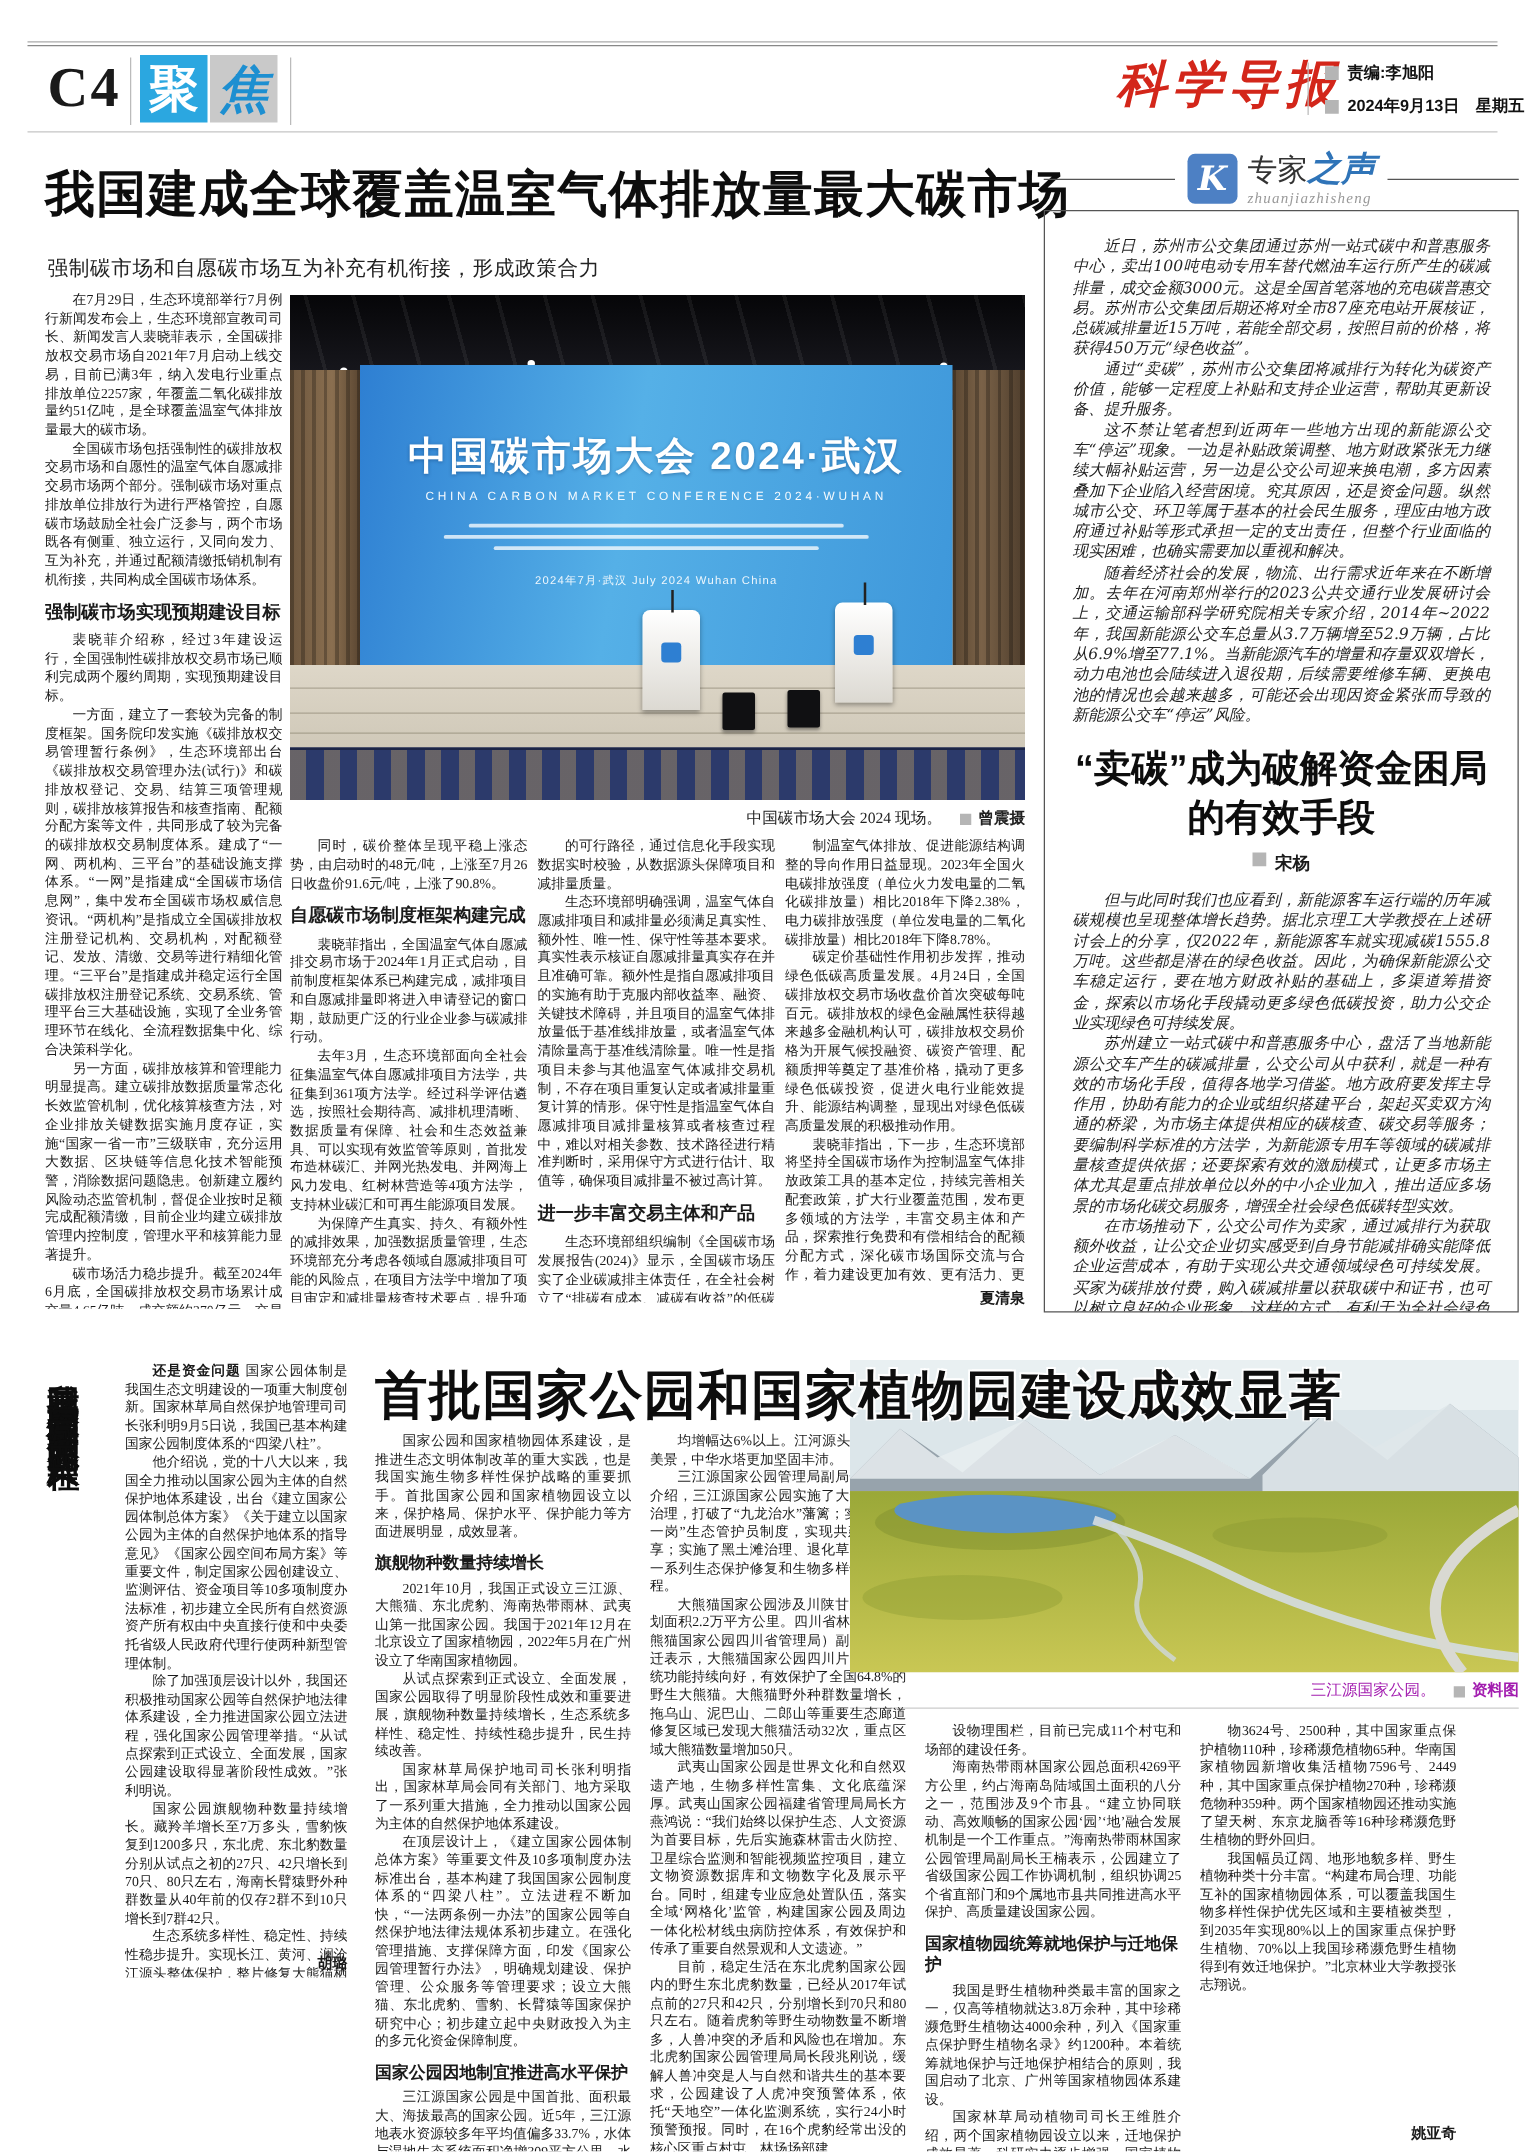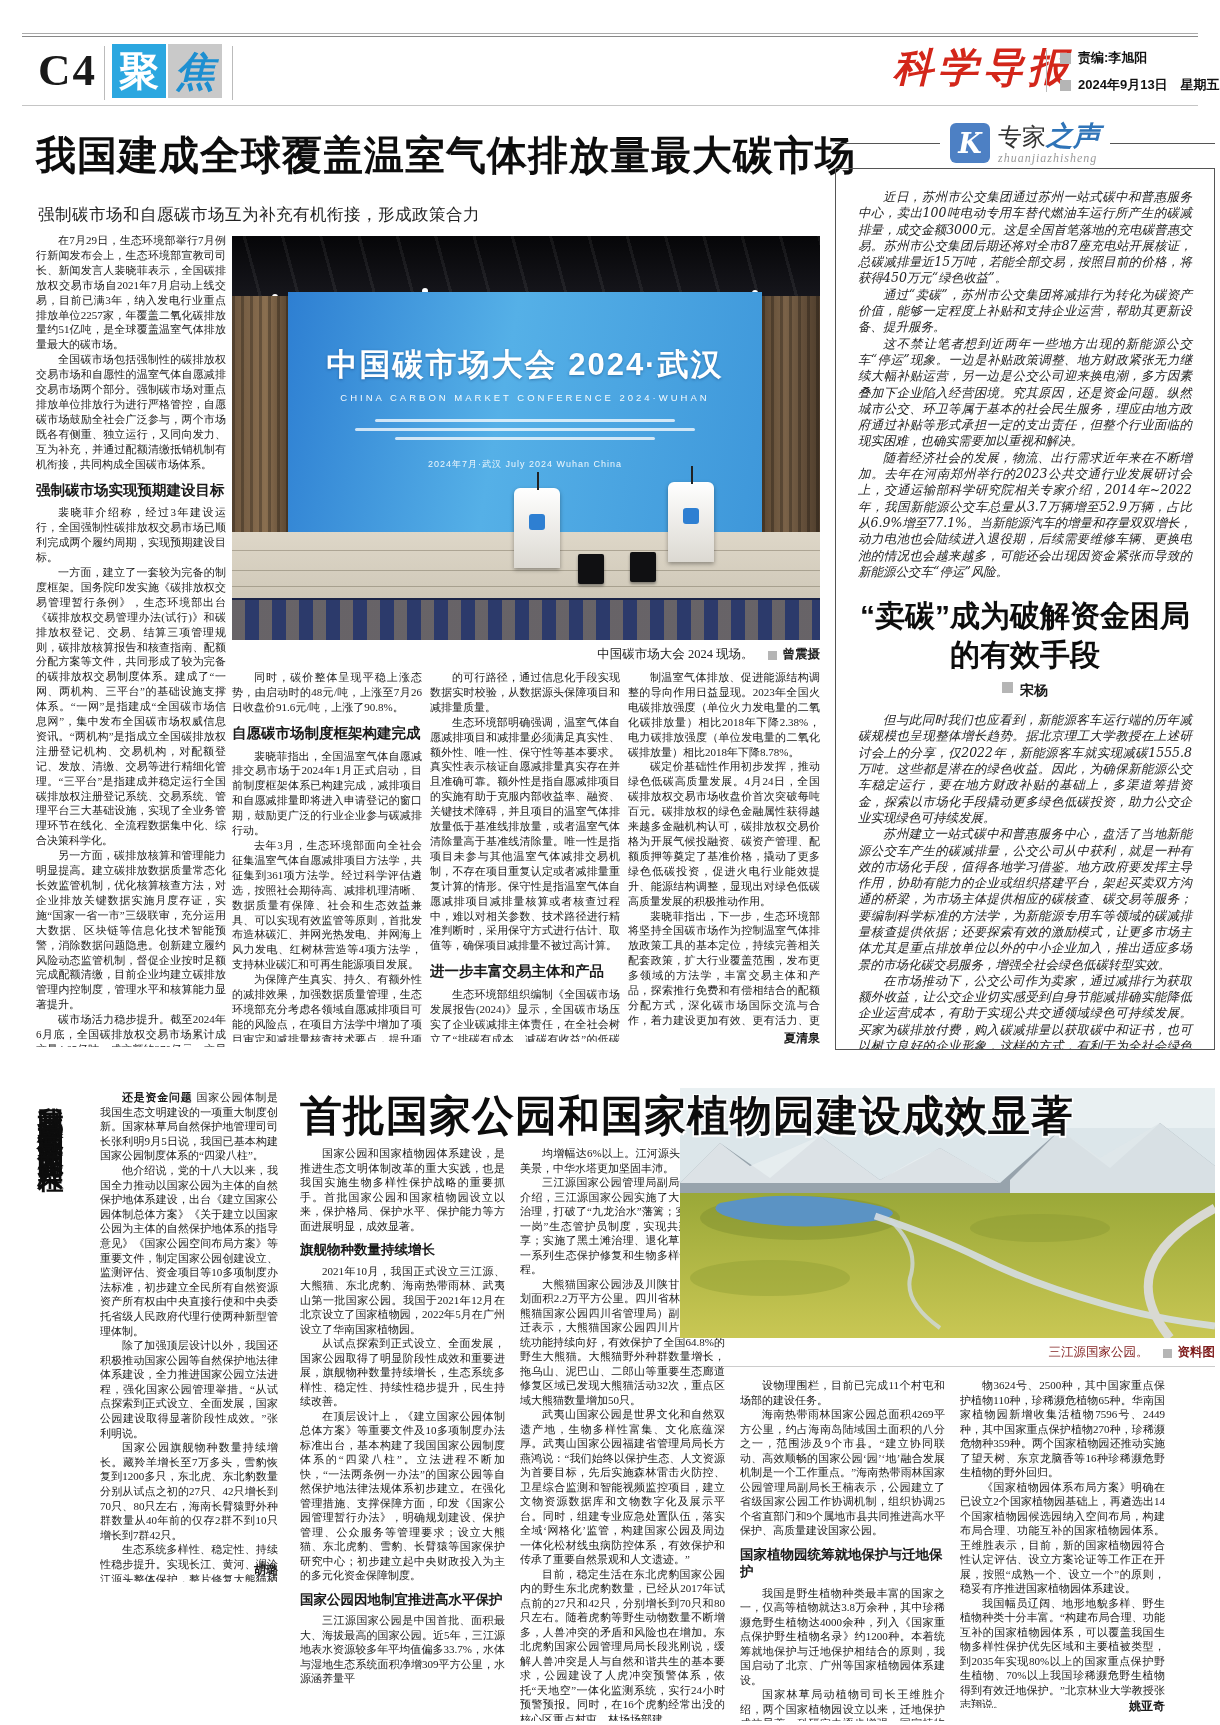--- a/index.html
+++ b/index.html
@@ -100,21 +100,21 @@
   
   .vhead{left:34px;top:1086px;height:632px;writing-mode:vertical-rl;font-family:"Liberation Sans",sans-serif;
          font-weight:900;font-size:26px;letter-spacing:3px;color:#0d0d0d;}
   .brief{left:100px;top:1090px;width:178px;height:492px;overflow:hidden;}
   .brief p{margin:0;font-size:11px;line-height:14.6px;text-align:justify;text-indent:2em;}
   .brief p b{font-family:"Liberation Sans",sans-serif;}
   .bhead{left:300px;top:1088px;width:900px;white-space:nowrap;font-size:42px;font-weight:900;
          letter-spacing:1px;font-family:"Liberation Sans",sans-serif;color:#0d0d0d;z-index:6;
          text-shadow:1.5px 1.5px 0 #fff,-1.5px -1.5px 0 #fff,1.5px -1.5px 0 #fff,-1.5px 1.5px 0 #fff;}
   .photo2{left:680px;top:1088px;width:535px;height:250px;overflow:hidden;z-index:1;}
-  .caption2{left:680px;top:1344px;width:535px;text-align:right;font-size:12.5px;color:#7f1d1d;
+  .caption2{left:680px;top:1344px;width:535px;text-align:right;font-size:12.5px;color:#a21caf;
             border-bottom:1px solid #ccc;padding-bottom:5px;}
   .caption2 b{font-family:"Liberation Sans",sans-serif;}
   .cA{left:300px;top:1146px;width:205px;height:575px;}
   .cB{left:520px;top:1146px;width:205px;height:575px;}
   .cC{left:740px;top:1378px;width:205px;height:343px;}
   .cD{left:960px;top:1378px;width:205px;height:330px;}
   .colb{position:absolute;overflow:hidden;}
   .colb p{margin:0;font-size:11px;line-height:14.5px;text-align:justify;text-indent:2em;}
   .colb .subhead{font-family:"Liberation Sans",sans-serif;font-weight:bold;font-size:13.5px;
                  margin:8px 0 5px;text-indent:0;line-height:1.3;}
@@ -287,38 +287,38 @@
   </div>
   <div class="abs caption2">
     <span>三江源国家公园。</span><span class="sqm small"></span><b>资料图</b>
   </div>
 
   <div class="colb cA">
       <p>国家公园和国家植物园体系建设，是推进生态文明体制改革的重大实践，也是我国实施生物多样性保护战略的重要抓手。首批国家公园和国家植物园设立以来，保护格局、保护水平、保护能力等方面进展明显，成效显著。</p>
       <div class="subhead">旗舰物种数量持续增长</div>
       <p>2021年10月，我国正式设立三江源、大熊猫、东北虎豹、海南热带雨林、武夷山第一批国家公园。我国于2021年12月在北京设立了国家植物园，2022年5月在广州设立了华南国家植物园。</p>
       <p>从试点探索到正式设立、全面发展，国家公园取得了明显阶段性成效和重要进展，旗舰物种数量持续增长，生态系统多样性、稳定性、持续性稳步提升，民生持续改善。</p>
+      <p>国家林草局保护地司司长张利明指出，国家林草局会同有关部门、地方采取了一系列重大措施，全力推动以国家公园为主体的自然保护地体系建设。</p>
       <p>在顶层设计上，《建立国家公园体制总体方案》等重要文件及10多项制度办法标准出台，基本构建了我国国家公园制度体系的“四梁八柱”。立法进程不断加快，“一法两条例一办法”的国家公园等自然保护地法律法规体系初步建立。在强化管理措施、支撑保障方面，印发《国家公园管理暂行办法》，明确规划建设、保护管理、公众服务等管理要求；设立大熊猫、东北虎豹、雪豹、长臂猿等国家保护研究中心；初步建立起中央财政投入为主的多元化资金保障制度。</p>
       <div class="subhead">国家公园因地制宜推进高水平保护</div>
       <p>三江源国家公园是中国首批、面积最大、海拔最高的国家公园。近5年，三江源地表水资源较多年平均值偏多33.7%，水体与湿地生态系统面积净增309平方公里，水源涵养量平</p>
     </div>
   <div class="colb cB">
       <p>均增幅达6%以上。江河源头再现千湖美景，中华水塔更加坚固丰沛。</p>
       <p>三江源国家公园管理局副局长孙立军介绍，三江源国家公园实施了大部制改革治理，打破了“九龙治水”藩篱；实行“一户一岗”生态管护员制度，实现共建共治共享；实施了黑土滩治理、退化草原改良等一系列生态保护修复和生物多样性保护工程。</p>
       <p>大熊猫国家公园涉及川陕甘三省，区划面积2.2万平方公里。四川省林草局（大熊猫国家公园四川省管理局）副局长陈宗迁表示，大熊猫国家公园四川片区生态系统功能持续向好，有效保护了全国64.8%的野生大熊猫。大熊猫野外种群数量增长，拖乌山、泥巴山、二郎山等重要生态廊道修复区域已发现大熊猫活动32次，重点区域大熊猫数量增加50只。</p>
       <p>武夷山国家公园是世界文化和自然双遗产地，生物多样性富集、文化底蕴深厚。武夷山国家公园福建省管理局局长方燕鸿说：“我们始终以保护生态、人文资源为首要目标，先后实施森林雷击火防控、卫星综合监测和智能视频监控项目，建立文物资源数据库和文物数字化及展示平台。同时，组建专业应急处置队伍，落实全域‘网格化’监管，构建国家公园及周边一体化松材线虫病防控体系，有效保护和传承了重要自然景观和人文遗迹。”</p>
       <p>目前，稳定生活在东北虎豹国家公园内的野生东北虎豹数量，已经从2017年试点前的27只和42只，分别增长到70只和80只左右。随着虎豹等野生动物数量不断增多，人兽冲突的矛盾和风险也在增加。东北虎豹国家公园管理局局长段兆刚说，缓解人兽冲突是人与自然和谐共生的基本要求，公园建设了人虎冲突预警体系，依托“天地空”一体化监测系统，实行24小时预警预报。同时，在16个虎豹经常出没的核心区重点村屯、林场场部建</p>
     </div>
   <div class="colb cC">
       <p>设物理围栏，目前已完成11个村屯和场部的建设任务。</p>
       <p>海南热带雨林国家公园总面积4269平方公里，约占海南岛陆域国土面积的八分之一，范围涉及9个市县。“建立协同联动、高效顺畅的国家公园‘园’‘地’融合发展机制是一个工作重点。”海南热带雨林国家公园管理局副局长王楠表示，公园建立了省级国家公园工作协调机制，组织协调25个省直部门和9个属地市县共同推进高水平保护、高质量建设国家公园。</p>
       <div class="subhead">国家植物园统筹就地保护与迁地保护</div>
       <p>我国是野生植物种类最丰富的国家之一，仅高等植物就达3.8万余种，其中珍稀濒危野生植物达4000余种，列入《国家重点保护野生植物名录》约1200种。本着统筹就地保护与迁地保护相结合的原则，我国启动了北京、广州等国家植物园体系建设。</p>
       <p>国家林草局动植物司司长王维胜介绍，两个国家植物园设立以来，迁地保护成效显著，科研实力逐步增强。国家植物园新增收集活植</p>
     </div>
   <div class="colb cD">
       <p>物3624号、2500种，其中国家重点保护植物110种，珍稀濒危植物65种。华南国家植物园新增收集活植物7596号、2449种，其中国家重点保护植物270种，珍稀濒危物种359种。两个国家植物园还推动实施了望天树、东京龙脑香等16种珍稀濒危野生植物的野外回归。</p>
-      <p>《国家植物园体系布局方案》明确在已设立2个国家植物园基础上，再遴选出14个国家植物园候选园纳入空间布局，构建布局合理、功能互补的国家植物园体系。王维胜表示，目前，新的国家植物园符合性认定评估、设立方案论证等工作正在开展，按照“成熟一个、设立一个”的原则，稳妥有序推进国家植物园体系建设。</p>
       <p>我国幅员辽阔、地形地貌多样、野生植物种类十分丰富。“构建布局合理、功能互补的国家植物园体系，可以覆盖我国生物多样性保护优先区域和主要植被类型，到2035年实现80%以上的国家重点保护野生植物、70%以上我国珍稀濒危野生植物得到有效迁地保护。”北京林业大学教授张志翔说。</p>
     </div>
   <div class="byline-end" style="left:960px;top:1698px;width:205px;">姚亚奇</div>
 
 </div>
 
 </body></html>

